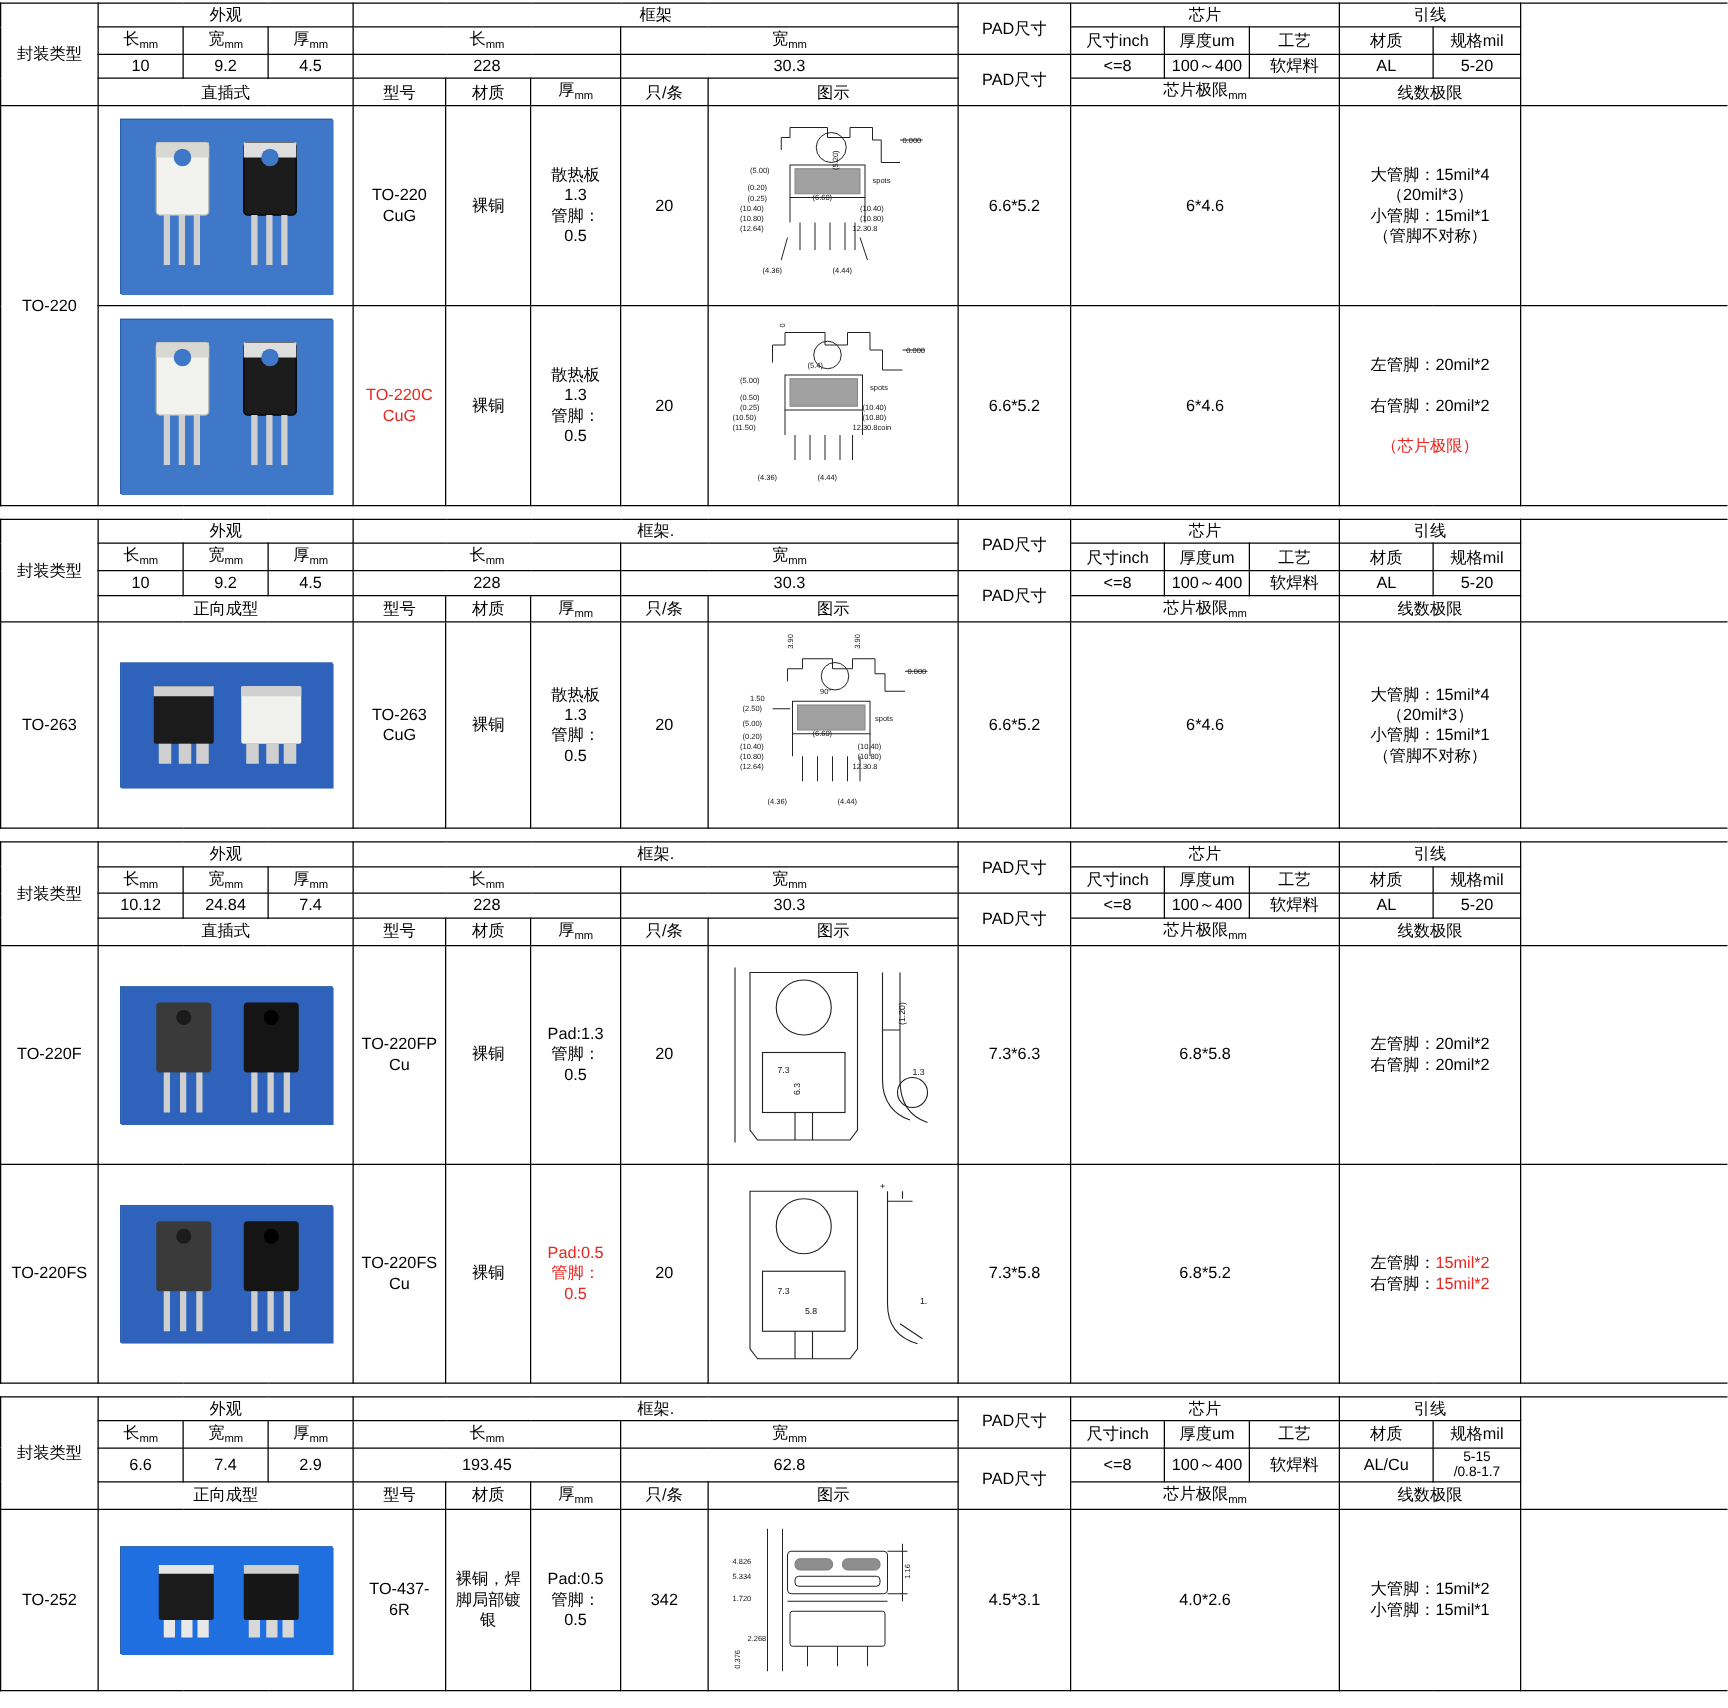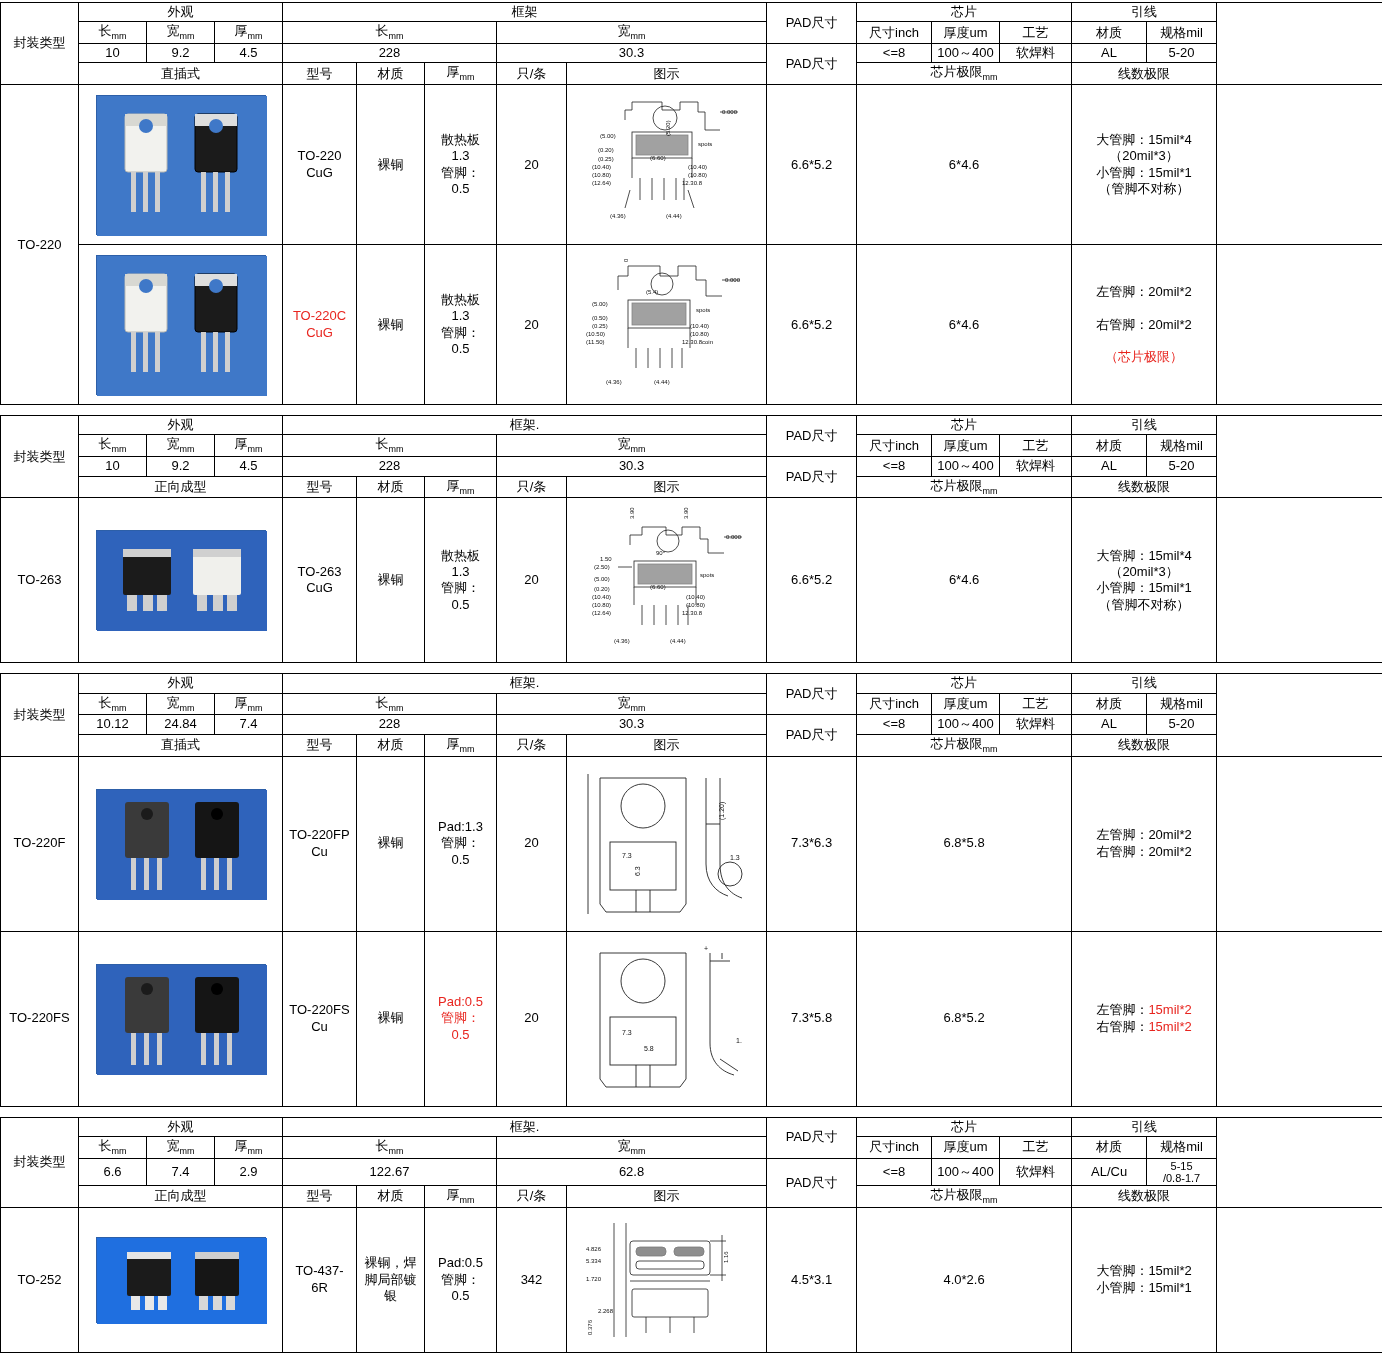--- a/index.html
+++ b/index.html
@@ -670,21 +670,21 @@
       <td class="left">尺寸inch</td>
       <td class="left">厚度um</td>
       <td>工艺</td>
       <td class="left">材质</td>
       <td class="left">规格mil</td>
     </tr>
     <tr>
       <td>6.6</td>
       <td>7.4</td>
       <td>2.9</td>
-      <td colspan="3">122.67</td>
+      <td colspan="3">193.45</td>
       <td colspan="2">62.8</td>
       <td rowspan="2">PAD尺寸</td>
       <td class="left">&lt;=8</td>
       <td class="left">100～400</td>
       <td>软焊料</td>
       <td class="left">AL/Cu</td>
       <td class="left" style="font-size:11px;line-height:1.1;white-space:pre-line">5-15
 /0.8-1.7</td>
     </tr>
     <tr>

